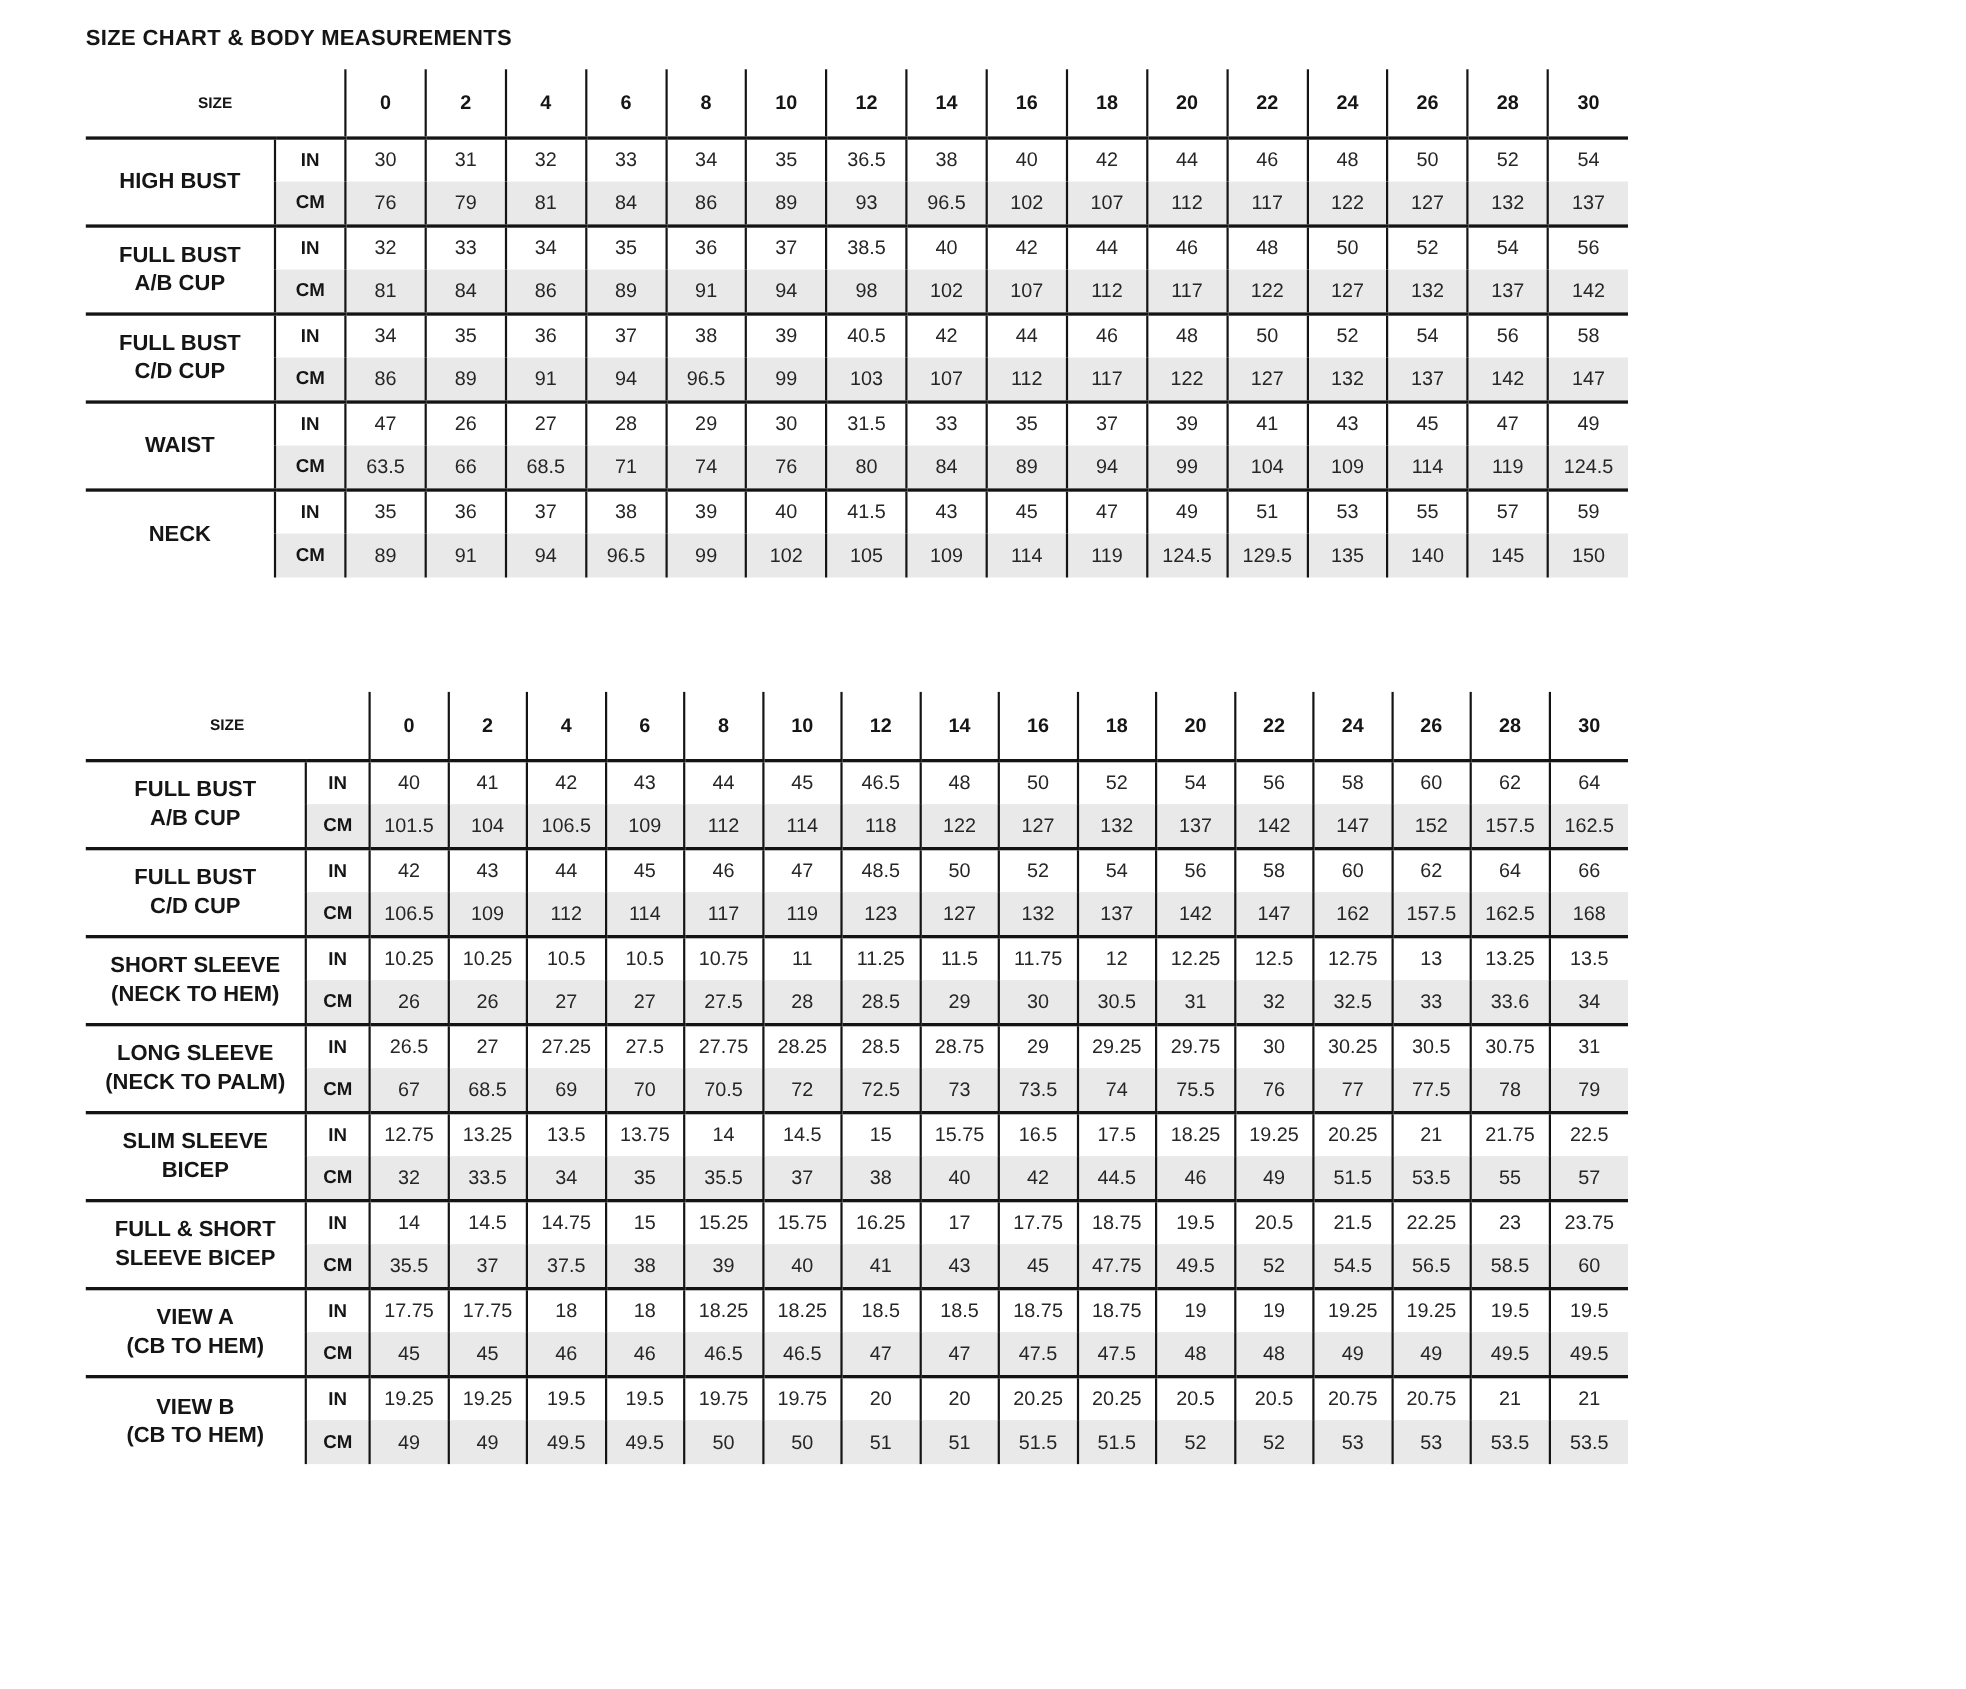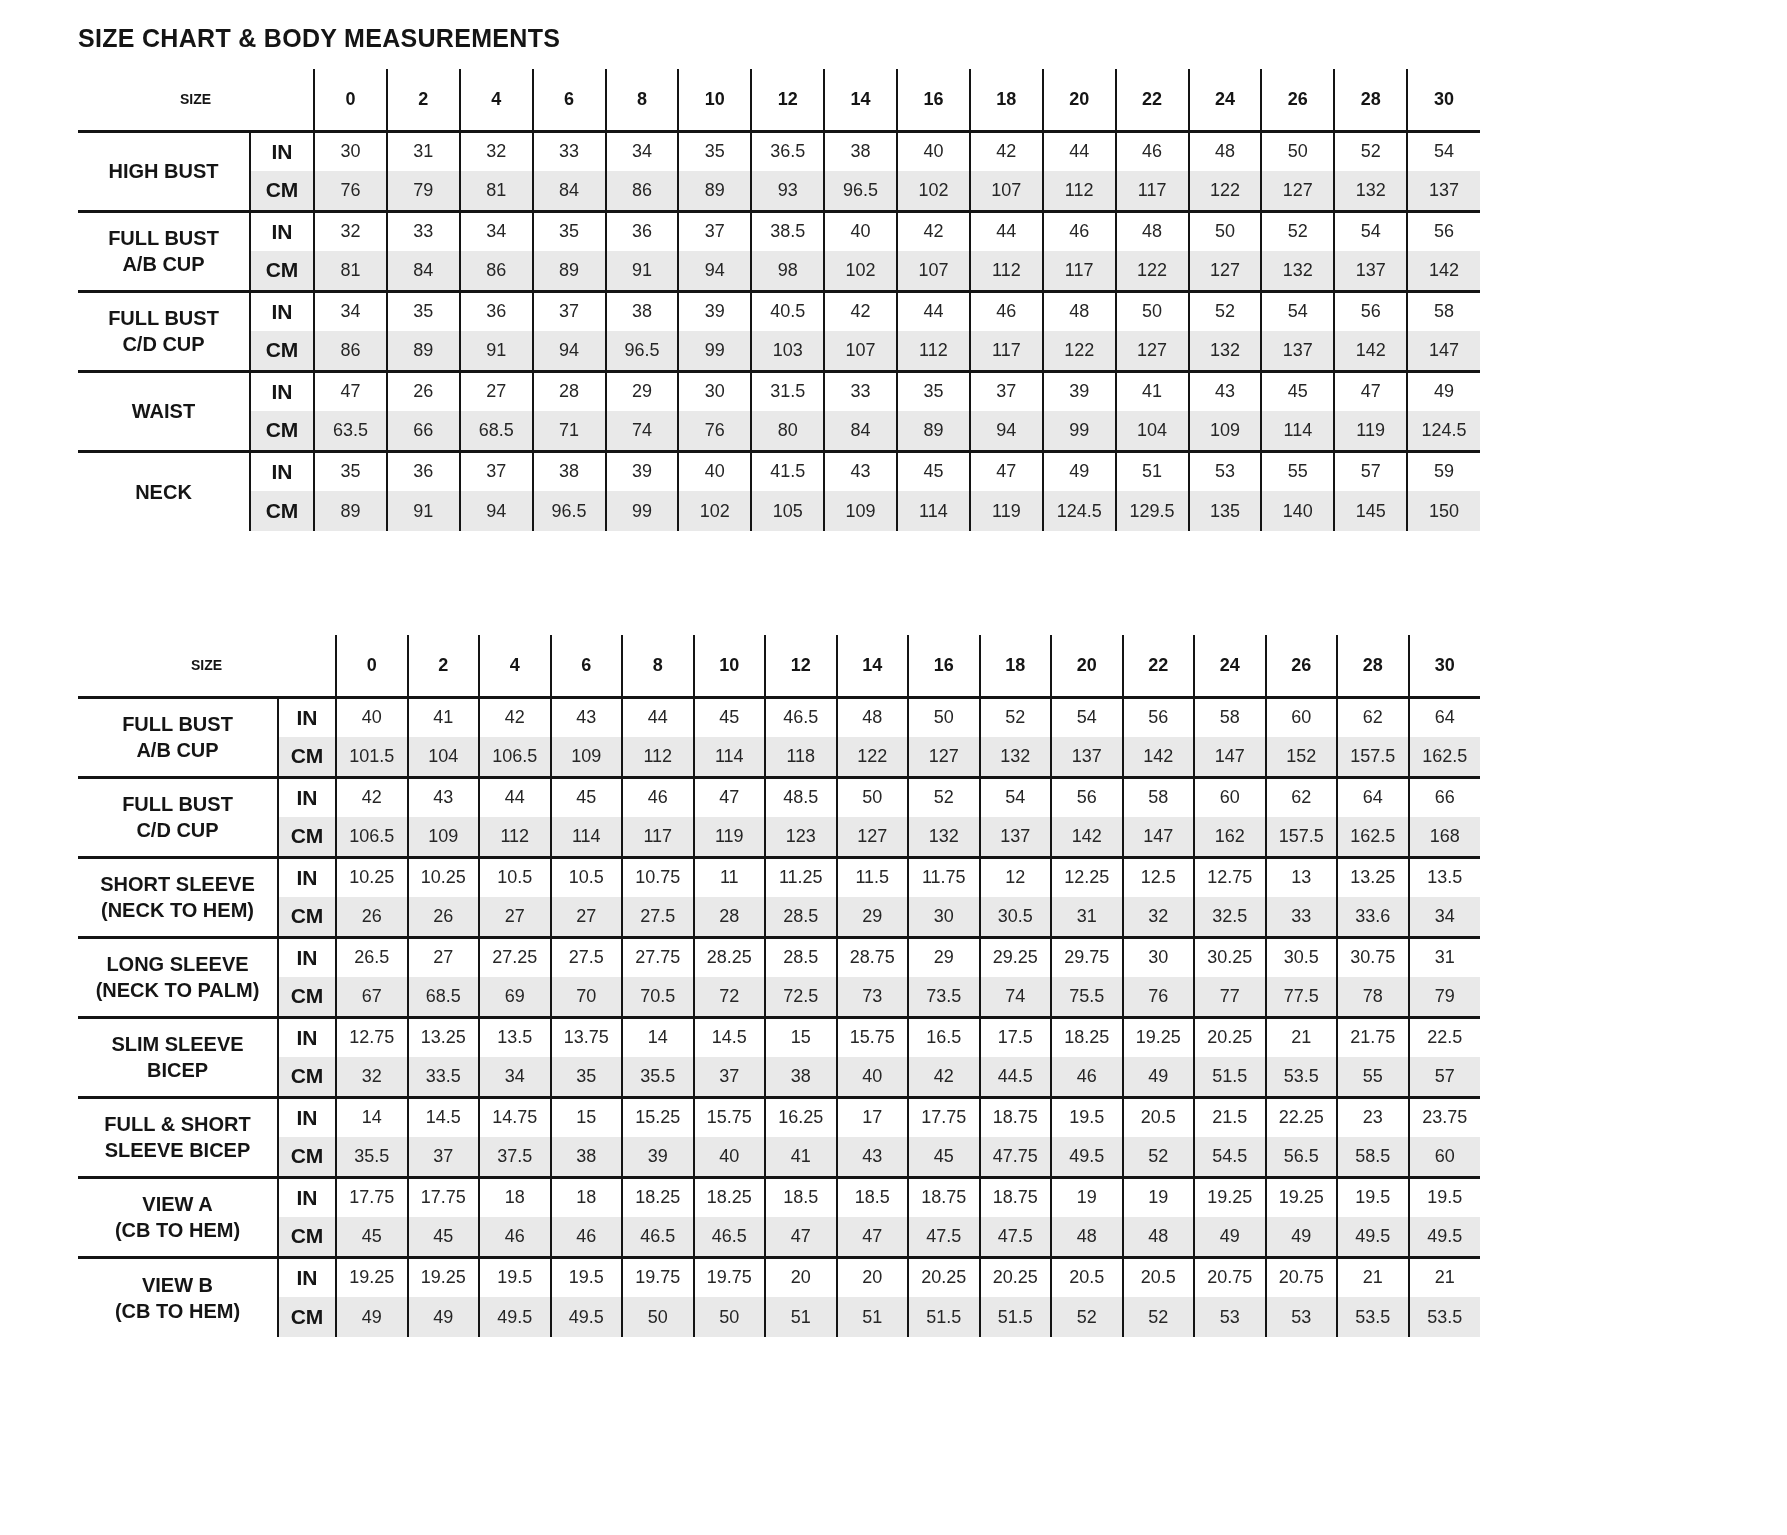--- a/index.html
+++ b/index.html
@@ -6,21 +6,21 @@
   html, body { background: #ffffff; }
   body {
     width: 1787px;
     height: 1535px;
     font-family: "Liberation Sans", sans-serif;
     color: var(--text, #151515);
     padding: 24px 30px 0 78px;
     overflow: hidden;
   }
   .table-title {
-    font-size: 25px;
+    font-size: 20px;
     font-weight: bold;
     letter-spacing: 0.3px;
     margin: 0 0 16px 0;
     color: var(--text, #151515);
   }
   .section { margin-bottom: 0; }
   .section + .section { margin-top: 104px; }
 
   table.size-table {
     border-collapse: collapse;
@@ -47,21 +47,21 @@
     font-weight: bold;
     border-left: 2px solid var(--line, #141414);
   }
   th.row-label {
     font-size: 20px;
     font-weight: bold;
     line-height: 1.3;
     background: #ffffff;
   }
   td.unit {
-    font-size: 21px;
+    font-size: 17px;
     font-weight: bold;
     border-left: 2px solid var(--line, #141414);
     border-right: 2px solid var(--line, #141414);
   }
   td.val {
     font-size: 18px;
     font-weight: normal;
     color: #262626;
     border-left: 2px solid var(--line, #141414);
   }

